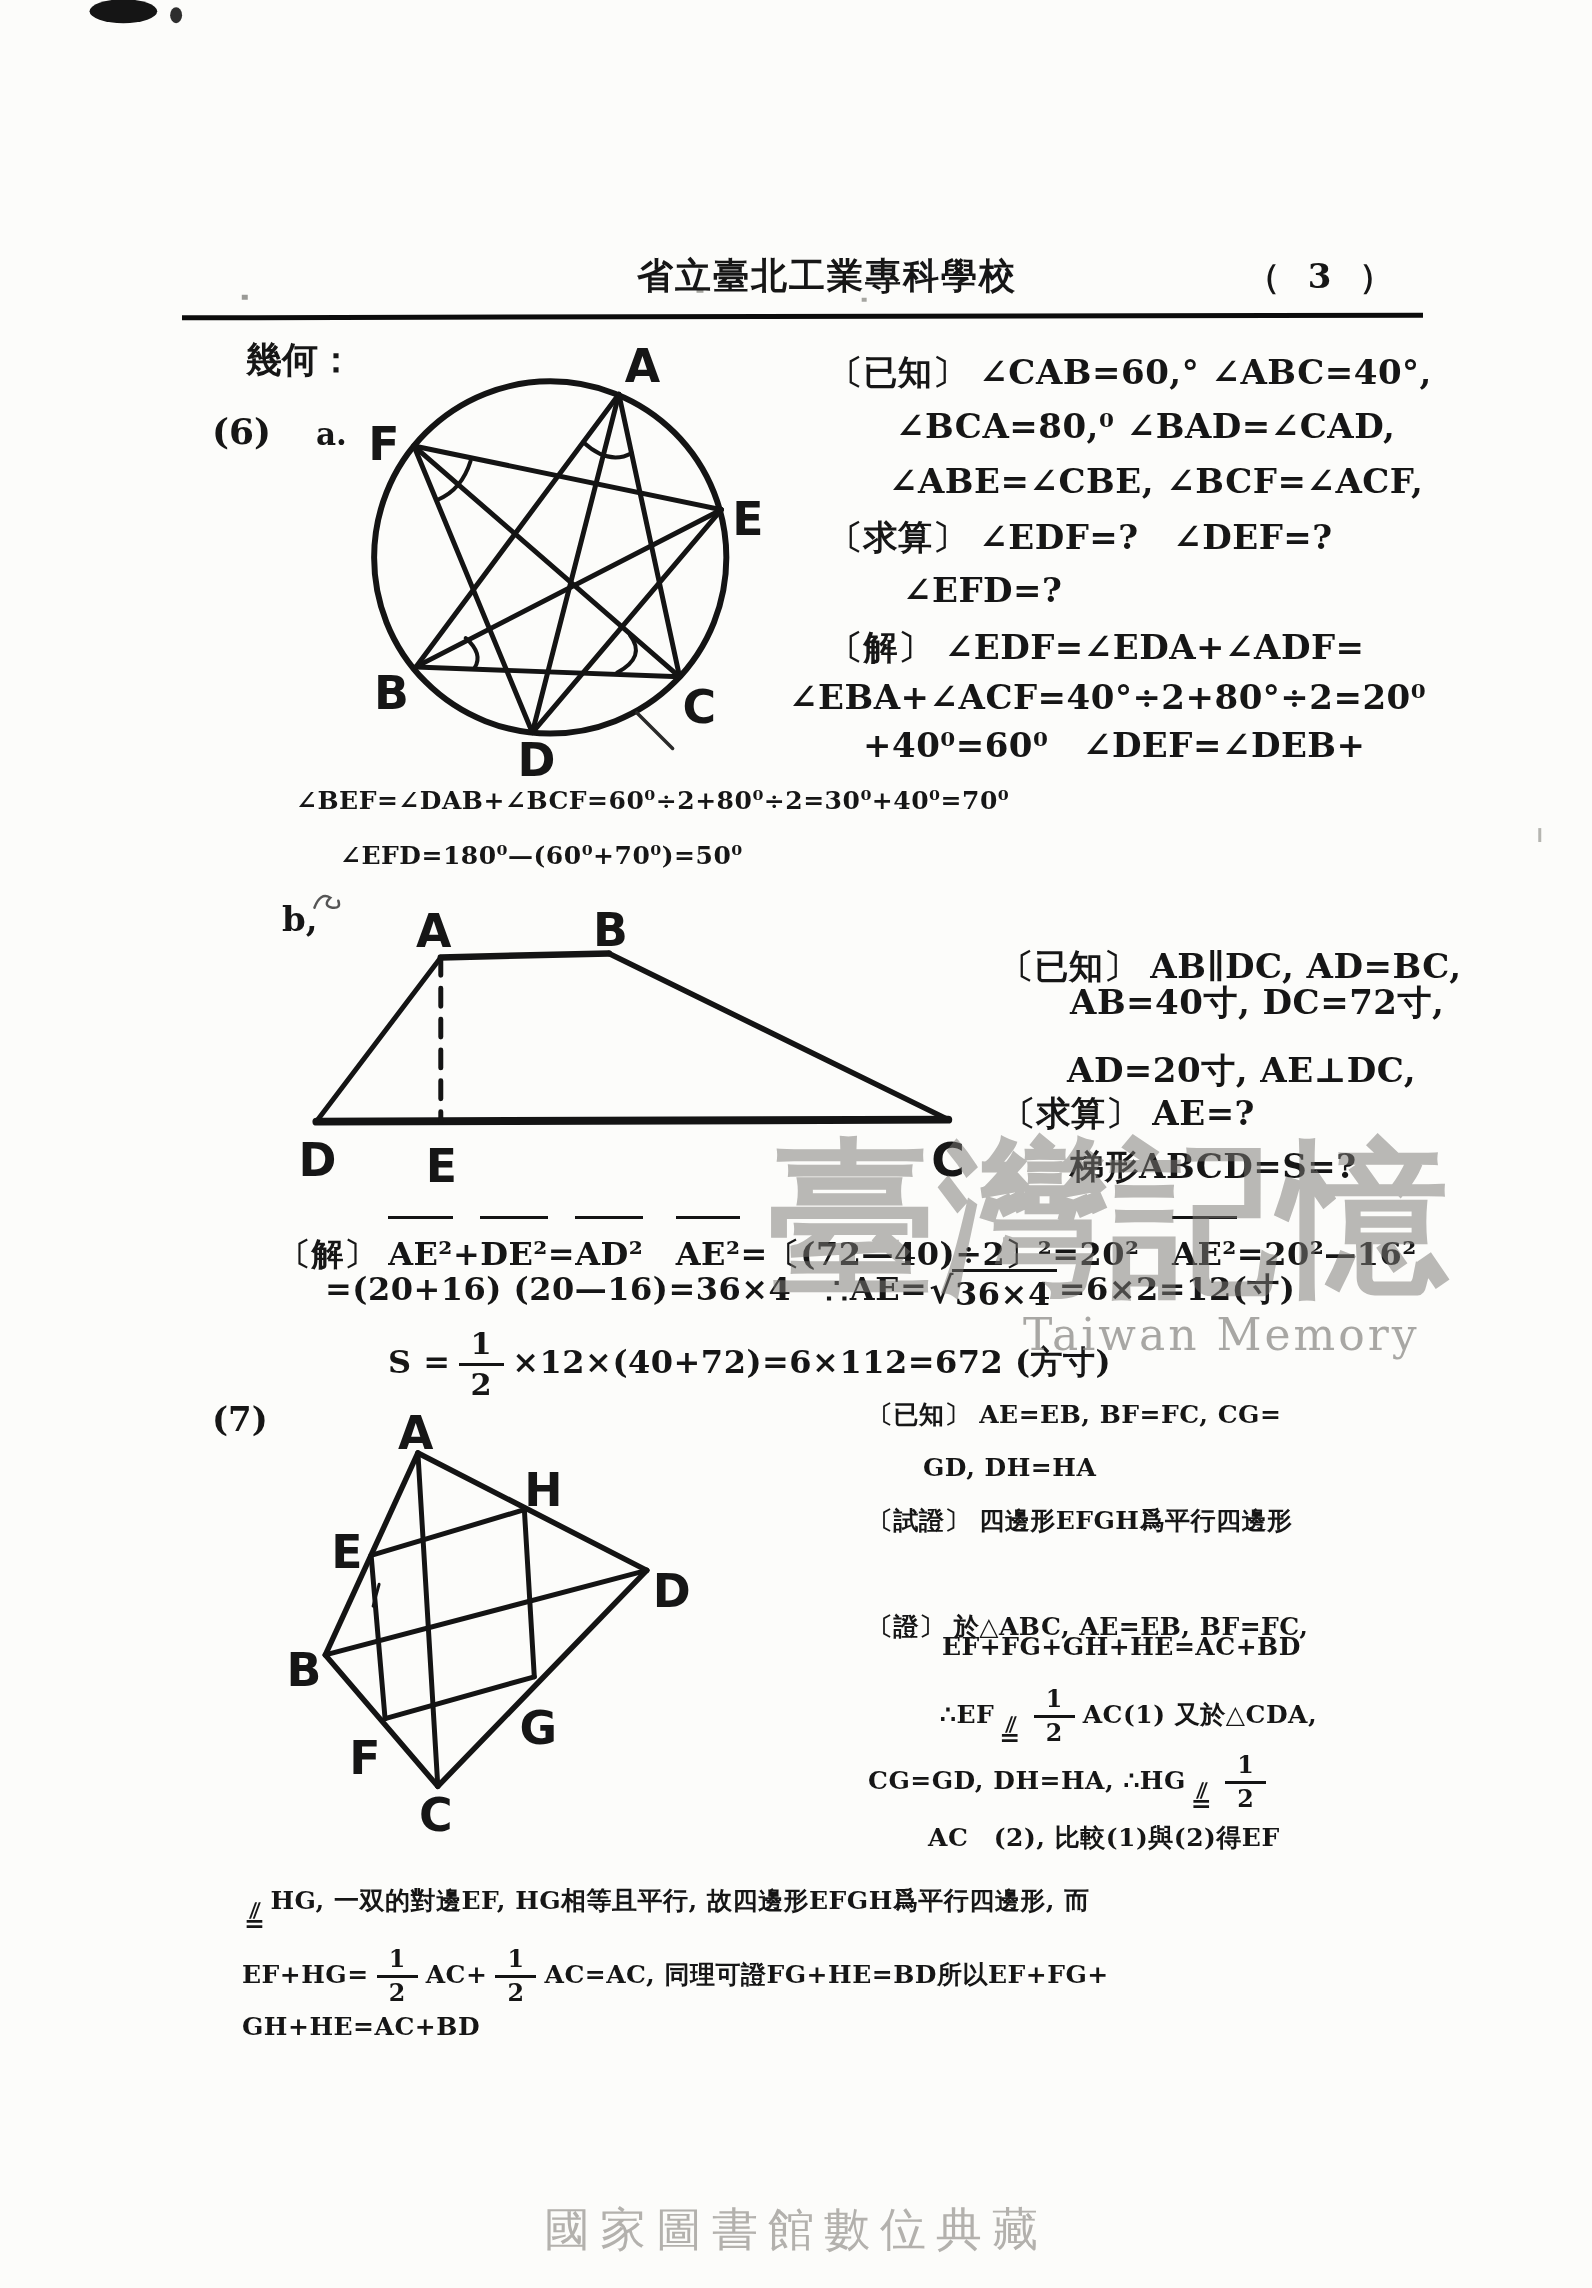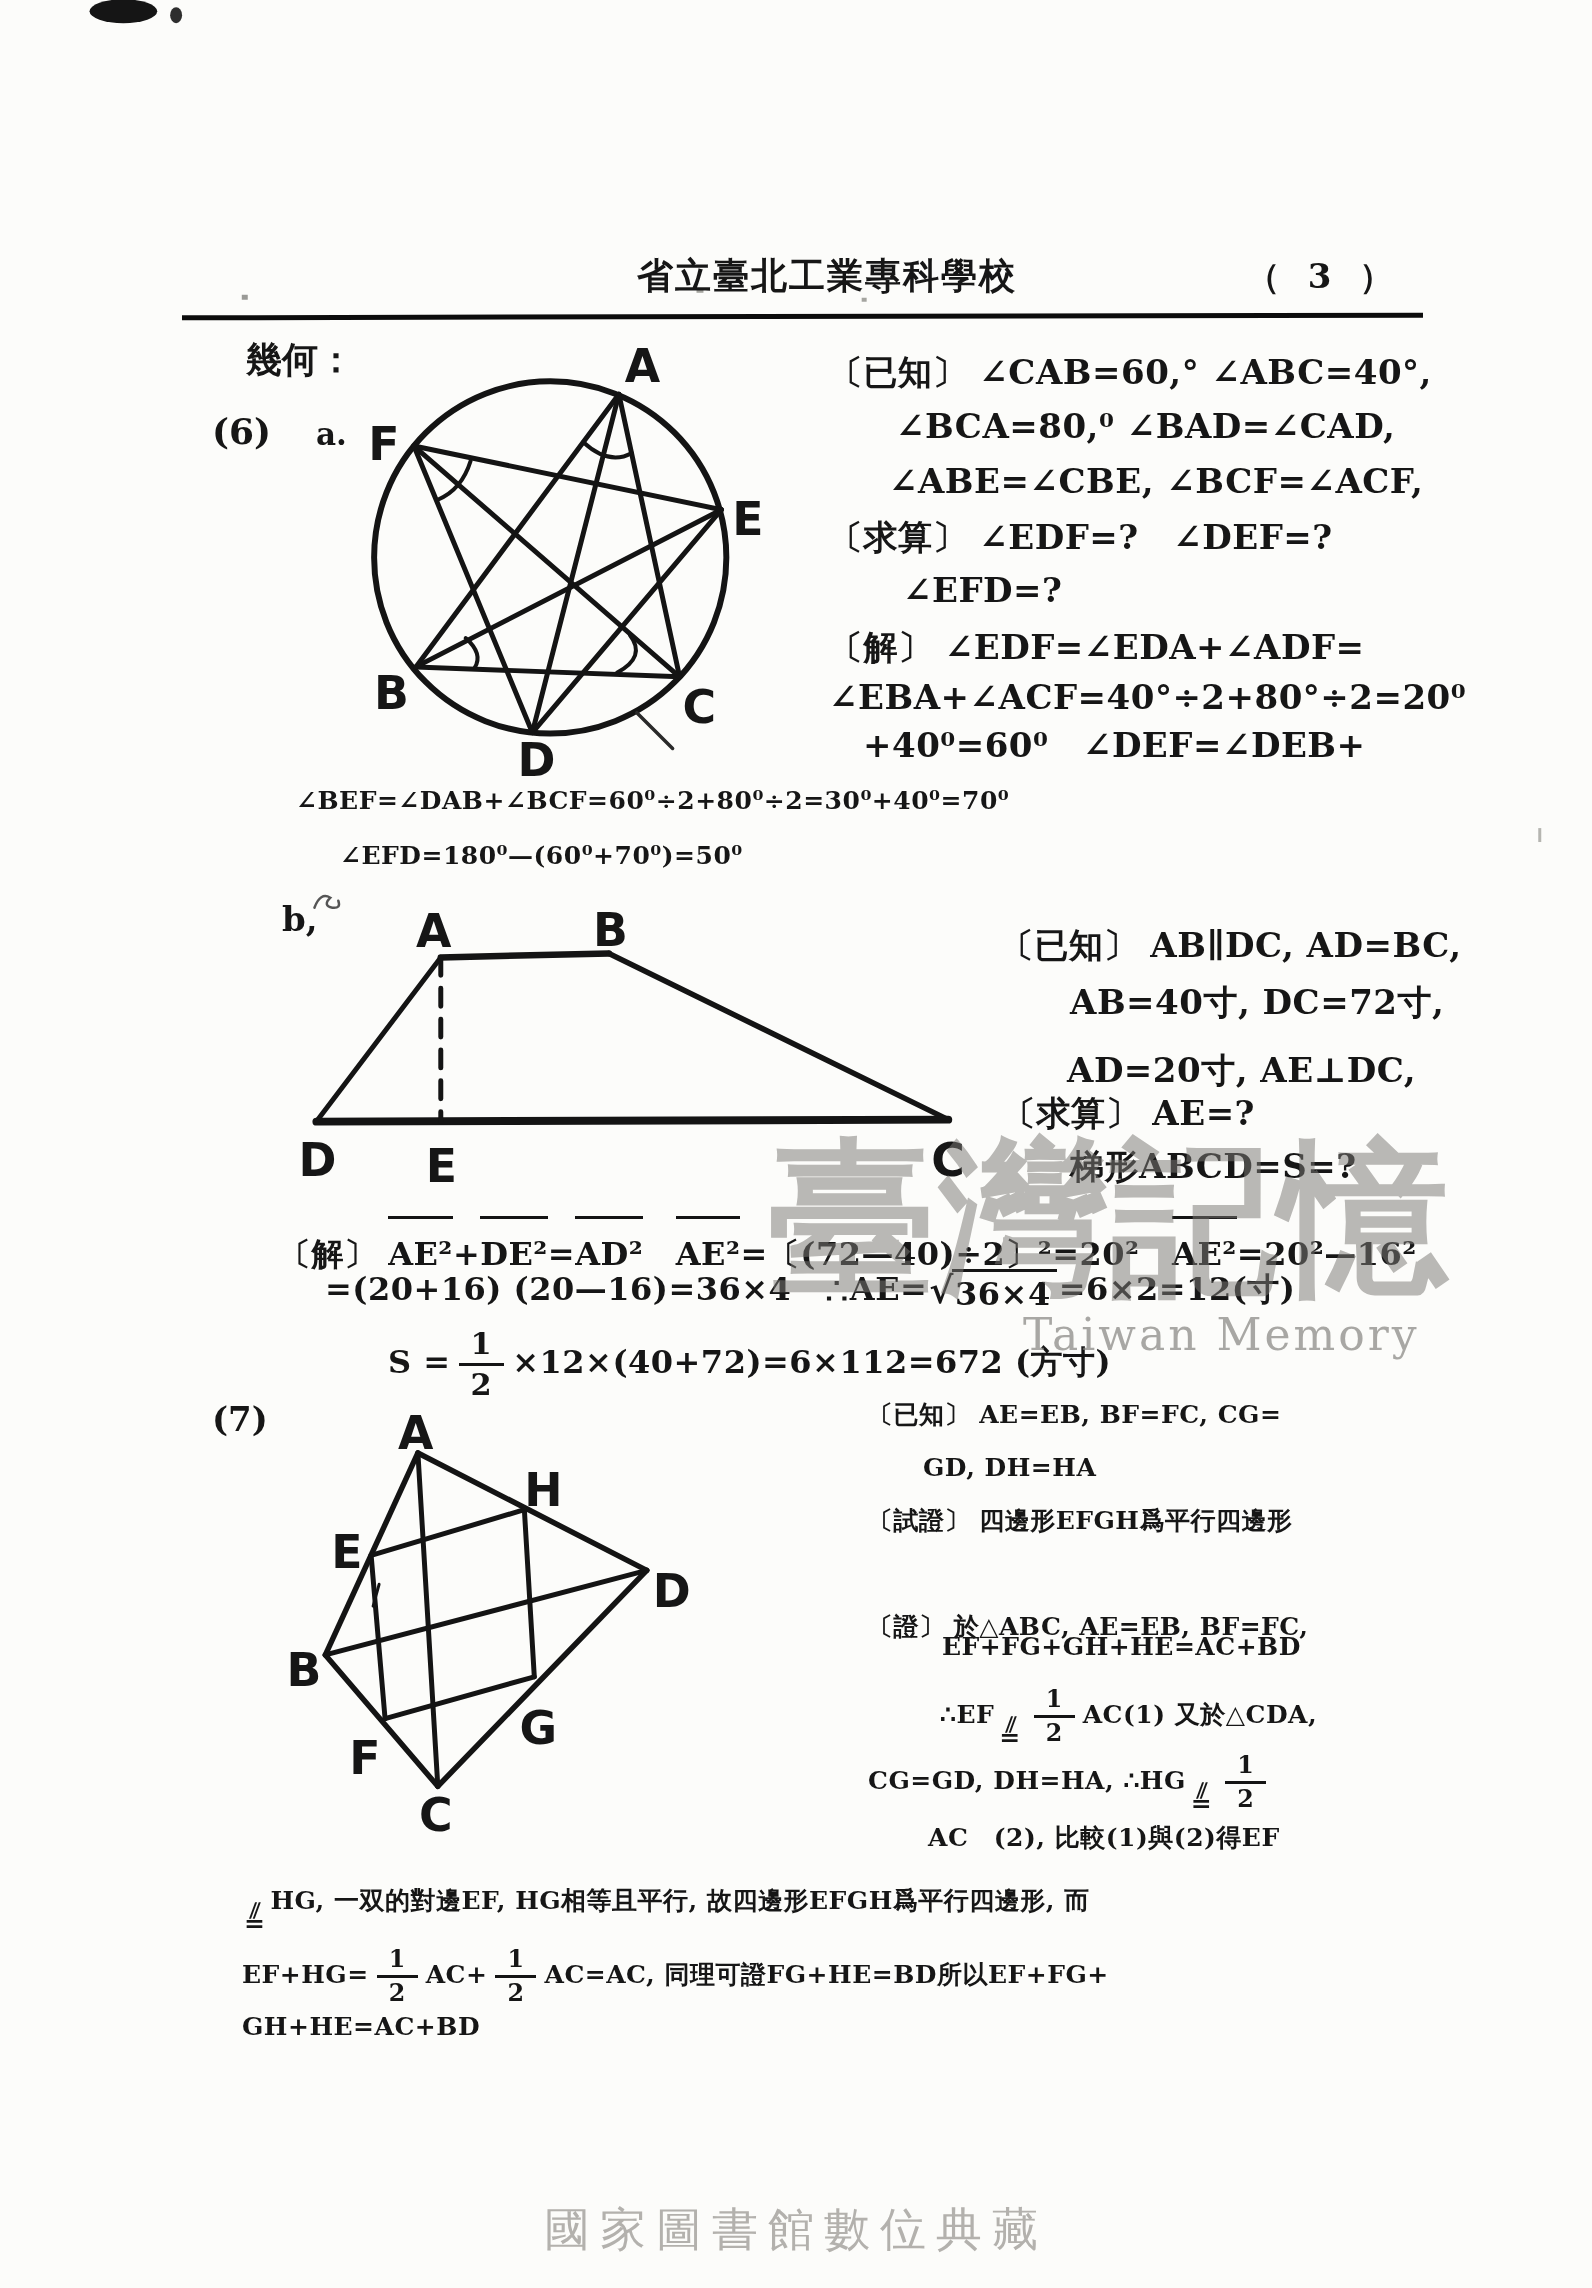--- a/index.html
+++ b/index.html
@@ -124,27 +124,27 @@
   <div class="seclabel f31" style="left:316px;top:416px;">a.</div>
   <div class="seclabel f34" style="left:282px;top:899px;">b,</div>
   <div class="seclabel f34" style="left:212px;top:1399px;">(7)</div>
 
   <div class="tline f34" style="left:829px;top:350px;">〔已知〕 ∠CAB=60,° ∠ABC=40°,</div>
   <div class="tline f34" style="left:896px;top:406px;">∠BCA=80,⁰ ∠BAD=∠CAD,</div>
   <div class="tline f34" style="left:889px;top:461px;">∠ABE=∠CBE, ∠BCF=∠ACF,</div>
   <div class="tline f34" style="left:829px;top:515px;">〔求算〕 ∠EDF=?　∠DEF=?</div>
   <div class="tline f34" style="left:903px;top:570px;">∠EFD=?</div>
   <div class="tline f34" style="left:829px;top:625px;">〔解〕 ∠EDF=∠EDA+∠ADF=</div>
-  <div class="tline f34" style="left:789px;top:677px;margin-left:40px;">∠EBA+∠ACF=40°÷2+80°÷2=20⁰</div>
+  <div class="tline f34" style="left:789px;top:677px;">∠EBA+∠ACF=40°÷2+80°÷2=20⁰</div>
   <div class="tline f34" style="left:863px;top:723px;">+40⁰=60⁰　∠DEF=∠DEB+</div>
 
   <div class="tline f33" style="left:296px;top:786px;">∠BEF=∠DAB+∠BCF=60⁰÷2+80⁰÷2=30⁰+40⁰=70⁰</div>
   <div class="tline f33" style="left:296px;top:841px;margin-left:44px;">∠EFD=180⁰—(60⁰+70⁰)=50⁰</div>
 
-  <div class="tline f34" style="left:1000px;top:923px;">〔已知〕 AB∥DC, AD=BC,</div>
+  <div class="tline f34" style="left:1000px;top:944px;">〔已知〕 AB∥DC, AD=BC,</div>
   <div class="tline f34" style="left:1070px;top:980px;">AB=40寸, DC=72寸,</div>
   <div class="tline f34" style="left:1067px;top:1048px;">AD=20寸, AE⊥DC,</div>
   <div class="tline f34" style="left:1002px;top:1091px;">〔求算〕 AE=?</div>
   <div class="tline f34" style="left:1070px;top:1144px;">梯形ABCD=S=?</div>
 
   <div class="tline f32" style="left:279px;top:1216px;">〔解〕 <span class="ovl">AE²</span>+<span class="ovl">DE²</span>=<span class="ovl">AD²</span>　<span class="ovl">AE²</span>=〔(72—40)÷2〕²=20²　<span class="ovl">AE²</span>=20²—16²</div>
   <div class="tline f32" style="left:325px;top:1268px;">=(20+16) (20—16)=36×4　∴AE=<span class="sqrt">
         <span class="rsym">√</span>
         <span class="rbody">36×4</span>
       </span>=6×2=12(寸)</div>

